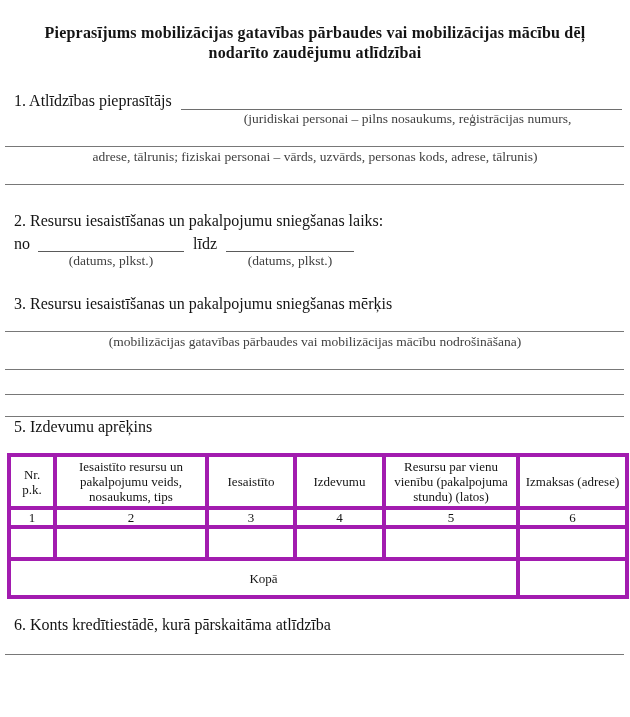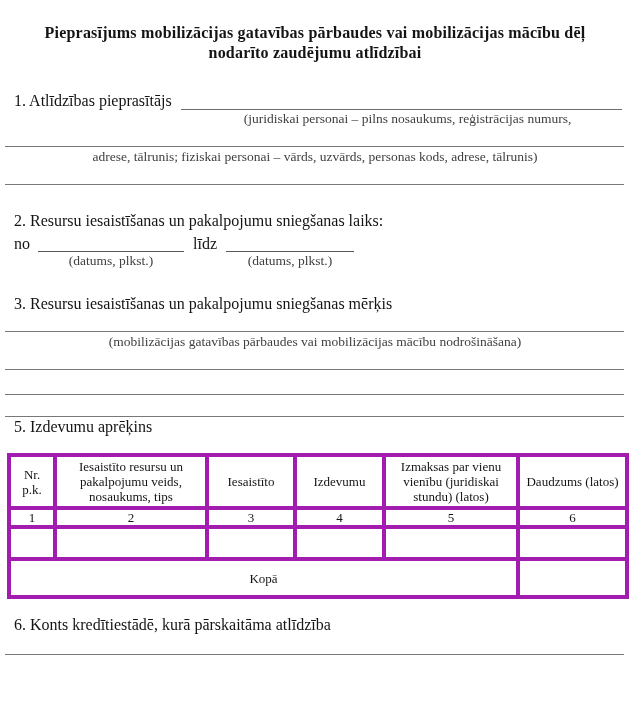--- a/index.html
+++ b/index.html
@@ -143,22 +143,22 @@
       <col style="width:89px">
       <col style="width:134px">
       <col style="width:109px">
     </colgroup>
     <thead>
       <tr>
         <th>Nr. p.k.</th>
         <th>Iesaistīto resursu un pakalpojumu veids, nosaukums, tips</th>
         <th>Iesaistīto</th>
         <th>Izdevumu</th>
-        <th>Izmaksas par vienu vienību (juridiskai stundu) (latos)</th>
-        <th>Daudzums (latos)</th>
+        <th>Resursu par vienu vienību (pakalpojuma stundu) (latos)</th>
+        <th>Izmaksas (adrese)</th>
       </tr>
       <tr class="numrow">
         <td>1</td>
         <td>2</td>
         <td>3</td>
         <td>4</td>
         <td>5</td>
         <td>6</td>
       </tr>
     </thead>

